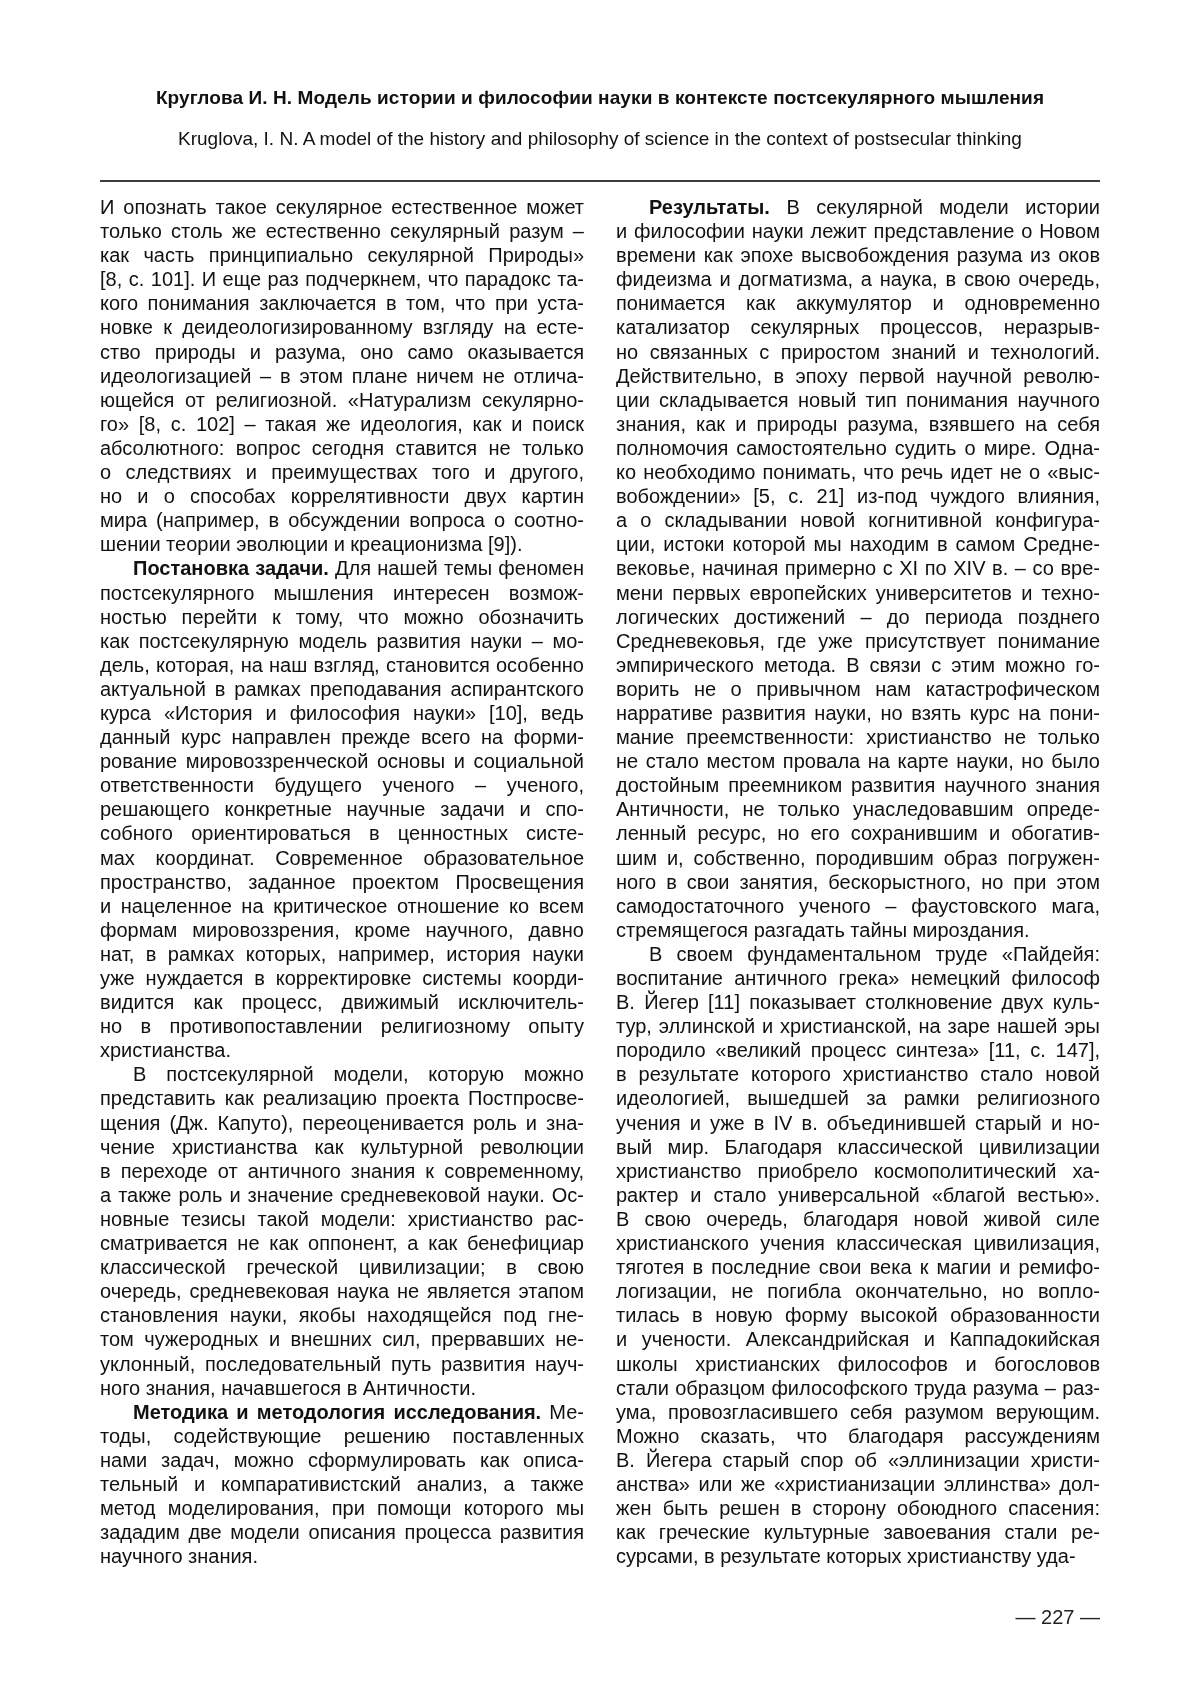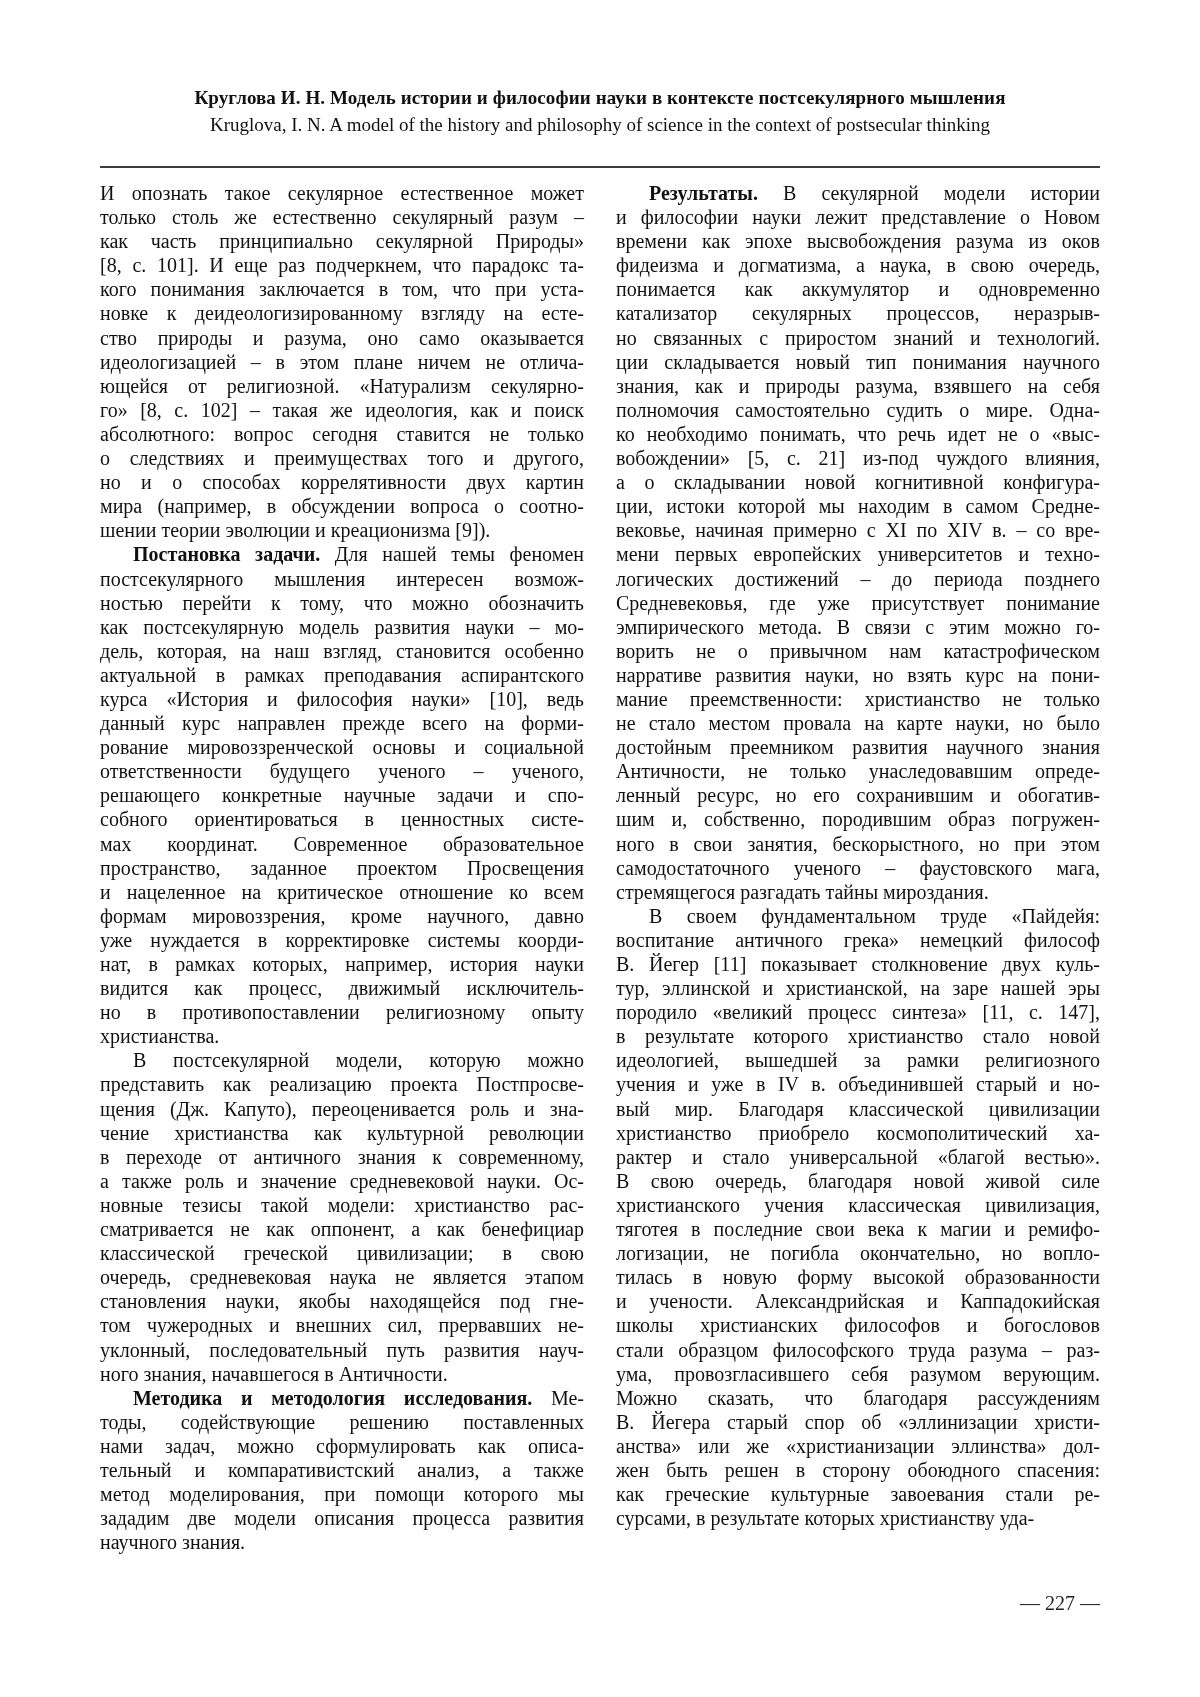--- a/index.html
+++ b/index.html
@@ -3,35 +3,35 @@
 <meta charset="utf-8">
 <style>
   html, body { margin: 0; padding: 0; background: #ffffff; }
   .page {
     position: relative;
     width: 1200px;
     height: 1697px;
     margin: 0 auto;
     background: #ffffff;
     color: #111111;
-    font-family: Liberation Serif, serif;
+    font-family: Liberation Sans, sans-serif;
     box-sizing: border-box;
     padding: 86px 100px 0 100px;
   }
   .hdr { text-align: center; }
   .title-ru {
     font-weight: bold;
     font-size: 19px;
     line-height: 23px;
     letter-spacing: 0.1px;
   }
   .title-en {
     font-size: 19px;
     line-height: 23px;
-    margin-top: 4px;
+    margin-top: 18px;
   }
   .rule {
     border: none;
     border-top: 2px solid #3c3c3c;
     margin: 30px 0 0 0;
   }
   .columns {
     display: flex;
     gap: 32px;
     margin-top: 13px;
@@ -94,22 +94,22 @@
           <div class="line">курса «История и философия науки» [10], ведь</div>
           <div class="line">данный курс направлен прежде всего на форми-</div>
           <div class="line">рование мировоззренческой основы и социальной</div>
           <div class="line">ответственности будущего ученого – ученого,</div>
           <div class="line">решающего конкретные научные задачи и спо-</div>
           <div class="line">собного ориентироваться в ценностных систе-</div>
           <div class="line">мах координат. Современное образовательное</div>
           <div class="line">пространство, заданное проектом Просвещения</div>
           <div class="line">и нацеленное на критическое отношение ко всем</div>
           <div class="line">формам мировоззрения, кроме научного, давно</div>
+          <div class="line">нат, в рамках которых, например, история науки</div>
           <div class="line">уже нуждается в корректировке системы коорди-</div>
-          <div class="line">нат, в рамках которых, например, история науки</div>
           <div class="line">видится как процесс, движимый исключитель-</div>
           <div class="line">но в противопоставлении религиозному опыту</div>
           <div class="line last">христианства.</div>
         </div>
         <div class="paragraph">
           <div class="line indent">В постсекулярной модели, которую можно</div>
           <div class="line">представить как реализацию проекта Постпросве-</div>
           <div class="line">щения (Дж. Капуто), переоценивается роль и зна-</div>
           <div class="line">чение христианства как культурной революции</div>
           <div class="line">в переходе от античного знания к современному,</div>
@@ -135,20 +135,21 @@
       </div>
     <div class="col">
         <div class="paragraph">
           <div class="line indent"><span class="lead">Результаты.</span> В секулярной модели истории</div>
           <div class="line">и философии науки лежит представление о Новом</div>
           <div class="line">времени как эпохе высвобождения разума из оков</div>
           <div class="line">фидеизма и догматизма, а наука, в свою очередь,</div>
           <div class="line">понимается как аккумулятор и одновременно</div>
           <div class="line">катализатор секулярных процессов, неразрыв-</div>
           <div class="line">но связанных с приростом знаний и технологий.</div>
+          <div class="line">Действительно, в эпоху первой научной револю-</div>
           <div class="line">ции складывается новый тип понимания научного</div>
           <div class="line">знания, как и природы разума, взявшего на себя</div>
           <div class="line">полномочия самостоятельно судить о мире. Одна-</div>
           <div class="line">ко необходимо понимать, что речь идет не о «выс-</div>
           <div class="line">вобождении» [5, с. 21] из-под чуждого влияния,</div>
           <div class="line">а о складывании новой когнитивной конфигура-</div>
           <div class="line">ции, истоки которой мы находим в самом Средне-</div>
           <div class="line">вековье, начиная примерно с XI по XIV в. – со вре-</div>
           <div class="line">мени первых европейских университетов и техно-</div>
           <div class="line">логических достижений – до периода позднего</div>

